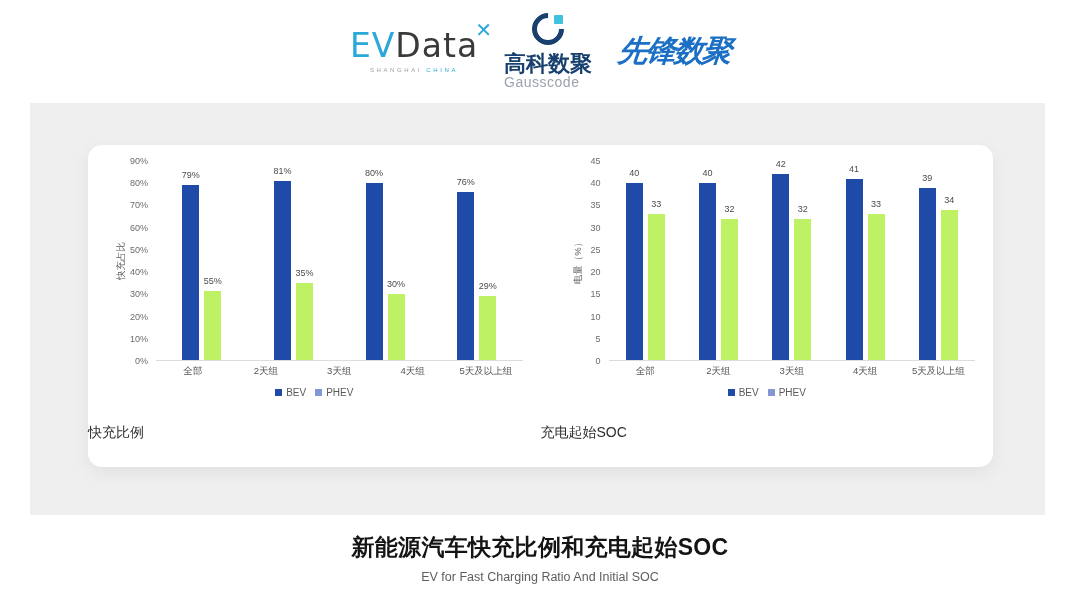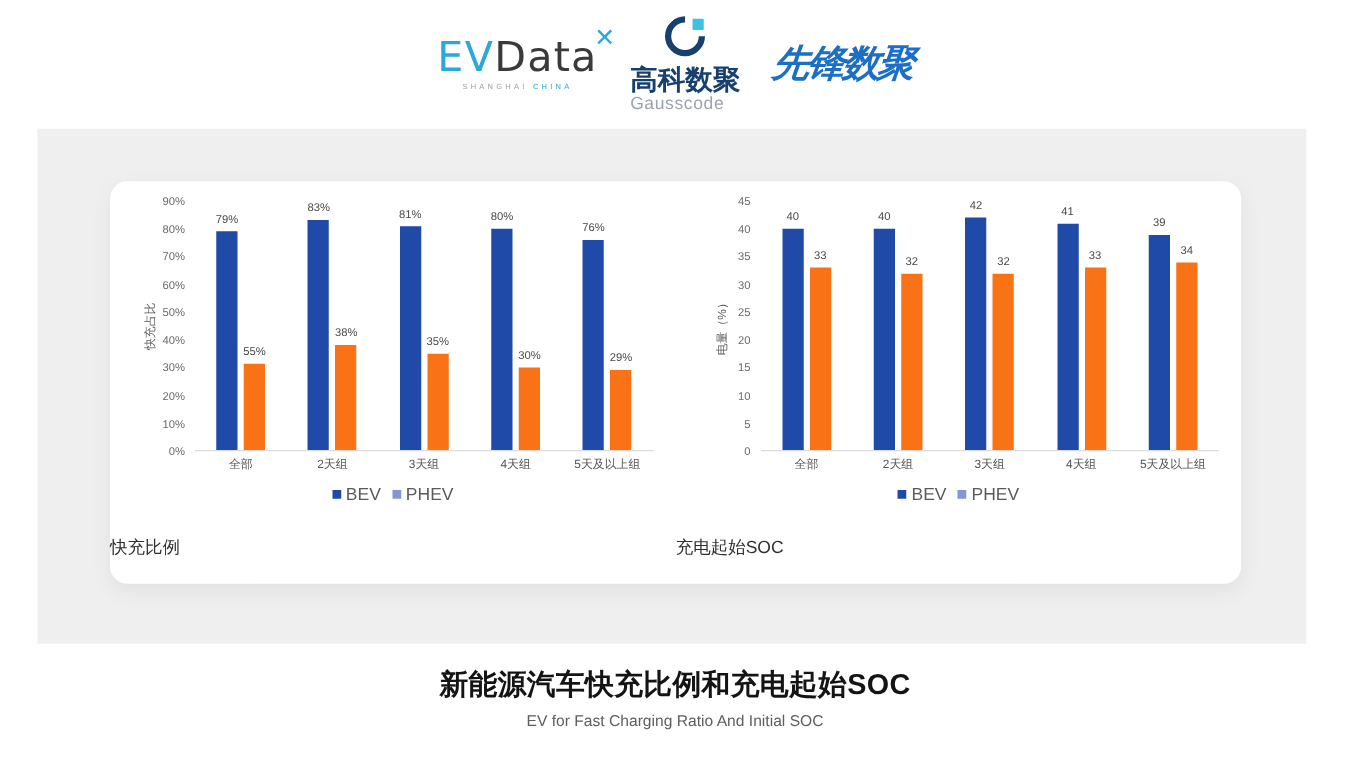--- a/index.html
+++ b/index.html
@@ -196,21 +196,21 @@
     gap: 5px;
     height: 100%;
     position: relative;
     flex: 1 1 0;
   }
   .bar {
     width: 17px;
     position: relative;
   }
   .bar.bev { background: #1f4aa8; }
-  .bar.phev { background: #f97316; }
+  .bar.phev { background: #bef264; }
   .bar .val {
     position: absolute;
     top: -15px;
     left: 50%;
     transform: translateX(-50%);
     font-size: 9px;
     color: #4a4a4a;
     white-space: nowrap;
   }
 
@@ -231,21 +231,21 @@
     margin-top: 9px;
     display: flex;
     justify-content: center;
     align-items: center;
     gap: 9px;
   }
   .legend-item {
     display: flex;
     align-items: center;
     gap: 4px;
-    font-size: 14px;
+    font-size: 10px;
     color: #5a5a5a;
     justify-content: center;
   }
   .swatch {
     width: 7px;
     height: 7px;
     display: inline-block;
   }
   .swatch.bev { background: #1f4aa8; }
   .swatch.phev { background: #8496d4; }
@@ -320,28 +320,20 @@
           <div class="tick" style="top: 88.8889%;">10%</div>
           <div class="tick" style="top: 100%;">0%</div>
         </div>
       <div class="plot" id="plot-0">
           <div class="group">
             <div class="bar bev" style="height: 87.7778%;">
               <span class="val">79%</span>
             </div>
             <div class="bar phev" style="height: 34.4444%;">
               <span class="val">55%</span>
-            </div>
-          </div>
-          <div class="group">
-            <div class="bar bev" style="height: 92.2222%;">
-              <span class="val">83%</span>
-            </div>
-            <div class="bar phev" style="height: 42.2222%;">
-              <span class="val">38%</span>
             </div>
           </div>
           <div class="group">
             <div class="bar bev" style="height: 90%;">
               <span class="val">81%</span>
             </div>
             <div class="bar phev" style="height: 38.8889%;">
               <span class="val">35%</span>
             </div>
           </div>

